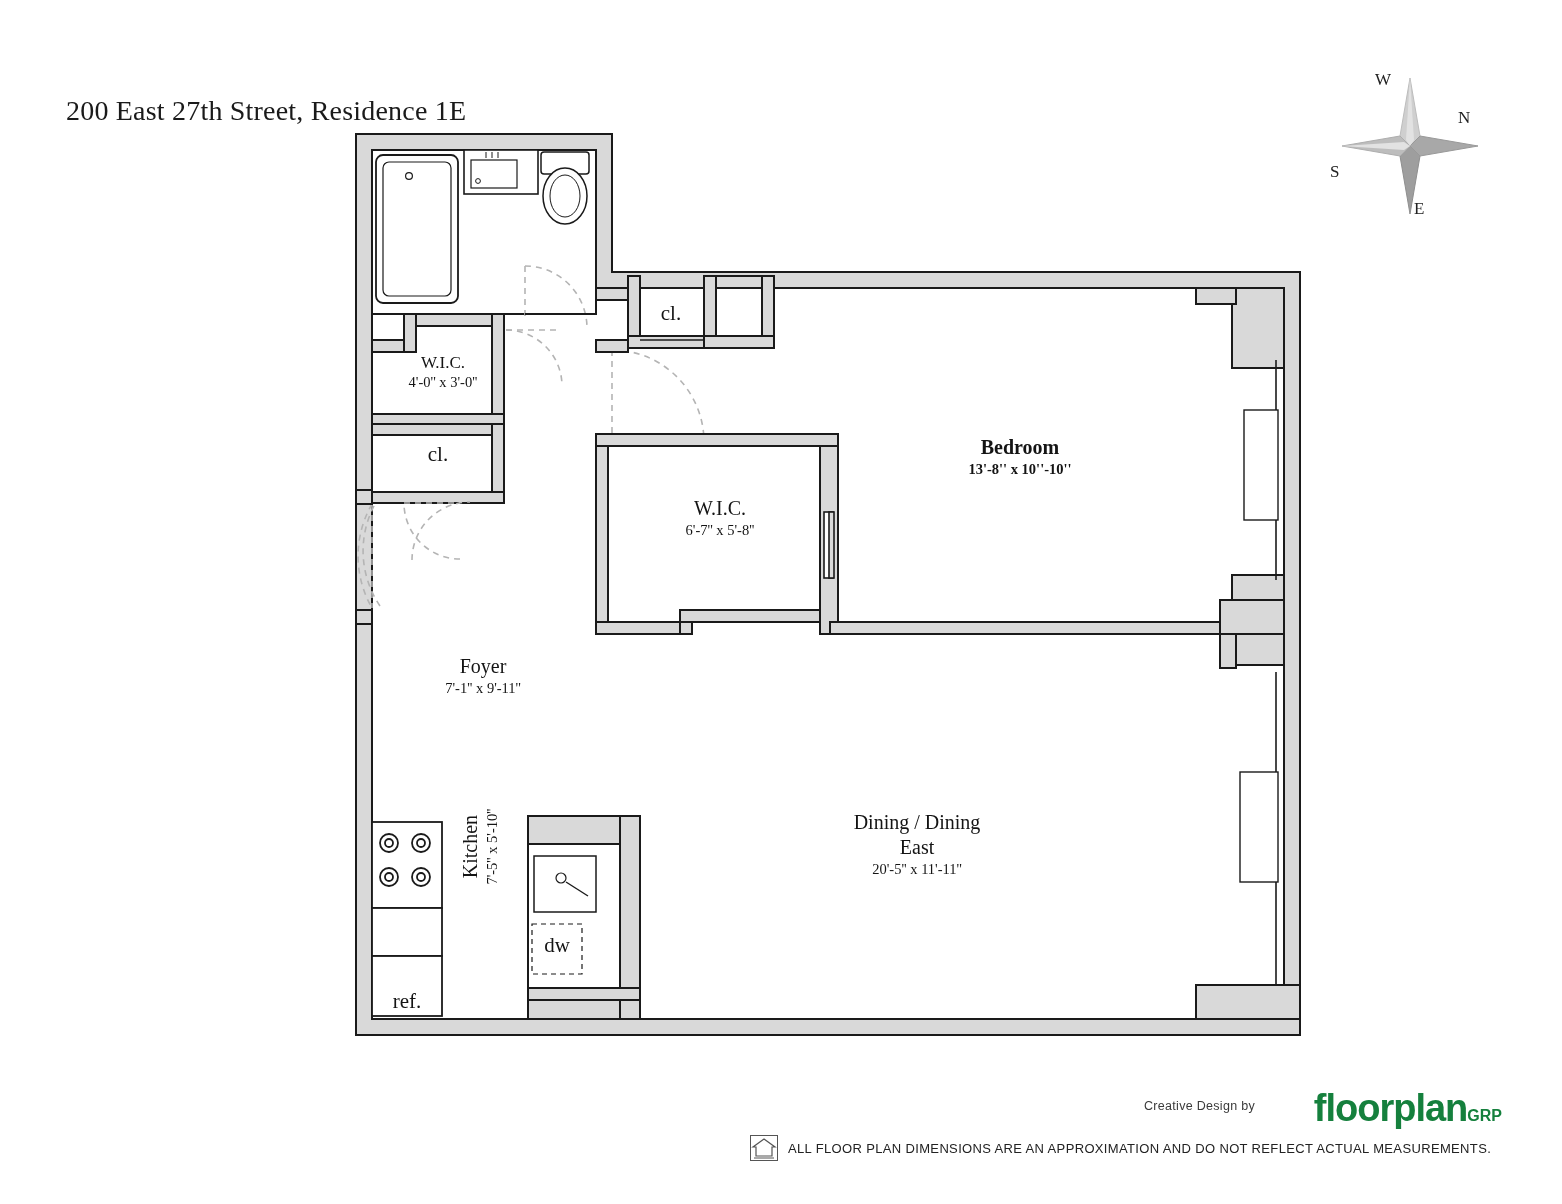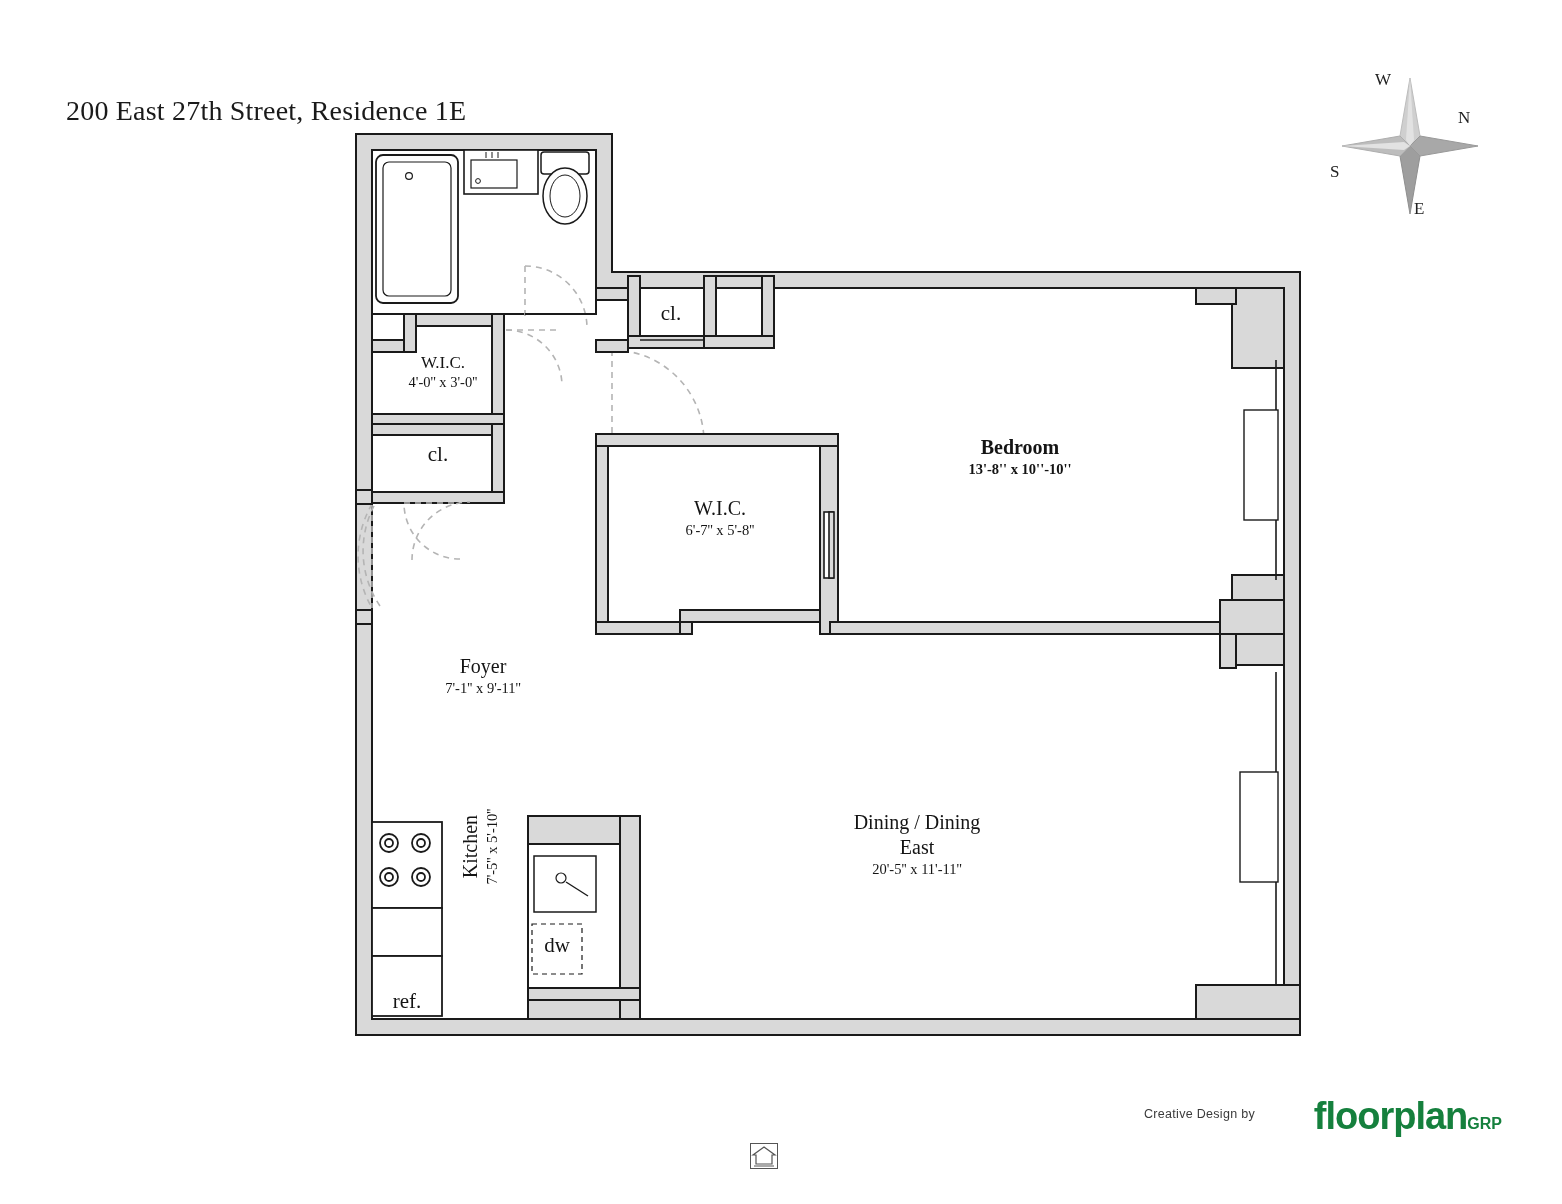--- a/index.html
+++ b/index.html
@@ -72,21 +72,20 @@
     font-family: "Liberation Serif", serif;
     font-size: 17px;
     color: #222;
   }
   #footer {
     position: absolute;
     left: 750px;
     top: 1085px;
     width: 760px;
     height: 90px;
-    margin-top: 8px;
   }
   #credit {
     position: absolute;
     right: 255px;
     top: 14px;
     font-size: 12.5px;
     font-family: "Liberation Sans", sans-serif;
     color: #3a3a3a;
     letter-spacing: 0.3px;
   }
@@ -387,13 +386,14 @@
   <div id="brand">
     <span>floorplan</span><span class="grp">GRP</span>
   </div>
   <div id="eho">
     <svg width="28" height="26" viewBox="0 0 28 26" xmlns="http://www.w3.org/2000/svg">
       <rect x="0.5" y="0.5" width="27" height="25" fill="#ffffff" stroke="#555" stroke-width="1"></rect>
       <polygon points="14,4 25,12 22,12 22,21 6,21 6,12 3,12" fill="none" stroke="#555" stroke-width="1.2"></polygon>
       <line x1="4" y1="23" x2="24" y2="23" stroke="#555" stroke-width="1"></line>
     </svg>
   </div>
+  <div id="disclaimer">ALL FLOOR PLAN DIMENSIONS ARE AN APPROXIMATION AND DO NOT REFLECT ACTUAL MEASUREMENTS.</div>
 </div>
 
 </body></html>

